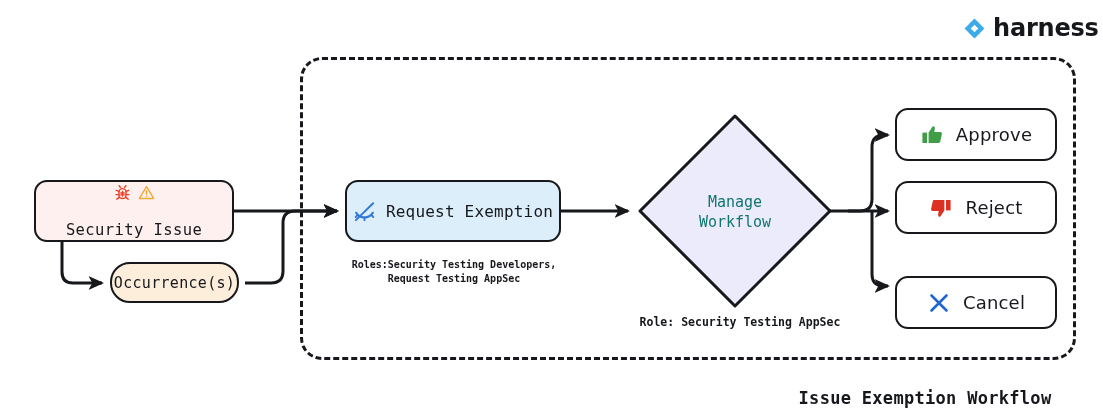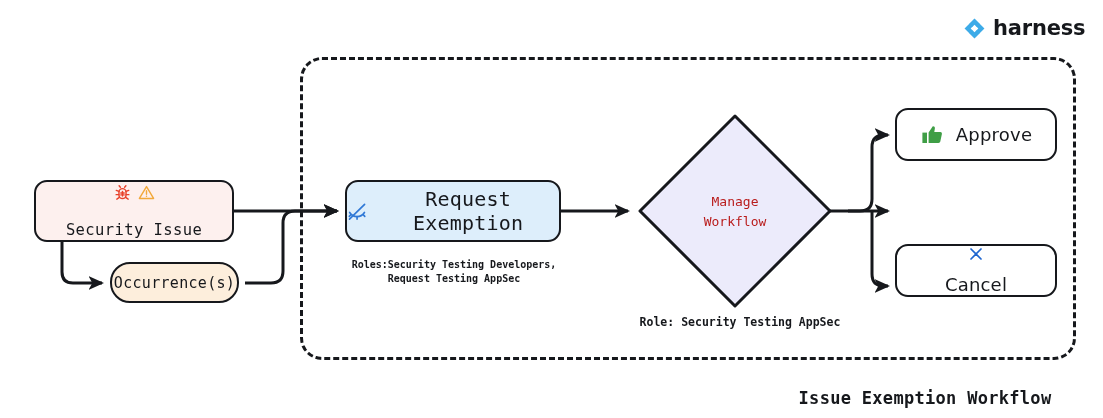--- a/index.html
+++ b/index.html
@@ -5,21 +5,21 @@
   html,body{margin:0;padding:0;background:#ffffff;}
   body{width:1103px;height:418px;position:relative;overflow:hidden;
        font-family:"DejaVu Sans Mono","Liberation Mono",monospace;}
 
   #stage{position:absolute;left:0;top:0;width:1103px;height:418px;}
 
   
   .brand{position:absolute;left:963px;top:17px;display:flex;align-items:center;gap:7px;}
   .brand-mark{width:23px;height:23px;display:block;}
   .brand-text{font-family:"DejaVu Sans","Liberation Sans",sans-serif;
-              font-size:21px;font-weight:700;color:#16181c;letter-spacing:-.2px;
+              font-size:24px;font-weight:700;color:#16181c;letter-spacing:-.2px;
               line-height:23px;}
 
   
   .dashed-zone{position:absolute;left:300px;top:57px;width:776px;height:303px;
                border:3px dashed #16181c;border-radius:22px;box-sizing:border-box;}
 
   
   .node{position:absolute;box-sizing:border-box;border:2.6px solid #16181c;
         display:flex;align-items:center;justify-content:center;
         text-align:center;color:#16181c;}
@@ -31,35 +31,35 @@
   #n-security .lbl{font-size:15.5px;letter-spacing:.4px;line-height:18px;}
 
   
   #n-occ{left:110px;top:262px;width:129px;height:41px;border-radius:20px;
          background:#fdeedc;}
   #n-occ .lbl{font-size:15px;letter-spacing:.3px;}
 
   
   #n-request{left:345px;top:180px;width:216px;height:62px;border-radius:13px;
              background:#ddeefb;gap:10px;}
-  #n-request .lbl{font-size:20px;letter-spacing:.2px;}
+  #n-request .lbl{font-size:16px;letter-spacing:.2px;}
 
   
   .action{position:absolute;box-sizing:border-box;border:2.6px solid #16181c;
           border-radius:13px;background:#ffffff;width:162px;height:53px;
           display:flex;align-items:center;justify-content:center;gap:12px;
           color:#16181c;font-size:18px;letter-spacing:.2px;}
   #n-approve{left:895px;top:108px;}
   #n-reject {left:895px;top:181px;}
-  #n-cancel {left:895px;top:244px;flex-direction:column;}
+  #n-cancel {left:895px;top:276px;}
   .action .alabel{font-family:"DejaVu Sans","Liberation Sans",sans-serif;font-weight:400;}
 
   
   #diamond-label{position:absolute;left:650px;top:192px;width:170px;
-                 text-align:center;font-size:13px;line-height:20px;color:#b91c1c;}
+                 text-align:center;font-size:15px;line-height:20px;color:#0f766e;}
 
   
   .cap{position:absolute;color:#16181c;text-align:center;font-weight:700;}
   #cap-roles{left:340px;top:258px;width:228px;font-size:10px;line-height:14px;}
   #cap-role2{left:622px;top:315px;width:236px;font-size:11.5px;line-height:14px;}
   #cap-title{left:780px;top:388px;width:290px;font-size:17px;letter-spacing:.3px;
              text-align:center;font-weight:700;}
 
   svg.layer{position:absolute;left:0;top:0;width:1103px;height:418px;
             pointer-events:none;overflow:visible;}
@@ -158,20 +158,27 @@
   <div class="cap" id="cap-role2">Role: Security Testing AppSec</div>
 
   <div class="action" id="n-approve">
     <svg class="ico" width="24" height="24" viewBox="0 0 24 24">
       <rect x="2.4" y="9.6" width="4.6" height="10.4" fill="#3f9e46"></rect>
       <path d="M8.6 20V9.4l4.2-6.2c1.3-.2 2.2.7 2.1 2L14.3 9h6.1c1 0 1.7.9 1.5 1.9l-1.6 7.7c-.2.9-.9 1.4-1.8 1.4z" fill="#3f9e46"></path>
     </svg>
     <span class="alabel">Approve</span>
   </div>
 
+  <div class="action" id="n-reject">
+    <svg class="ico" width="24" height="24" viewBox="0 0 24 24">
+      <rect x="17" y="4" width="4.6" height="10.4" fill="#dc3023"></rect>
+      <path d="M15.4 4v10.6l-4.2 6.2c-1.3.2-2.2-.7-2.1-2L9.7 15H3.6c-1 0-1.7-.9-1.5-1.9l1.6-7.7C3.9 4.5 4.6 4 5.5 4z" fill="#dc3023"></path>
+    </svg>
+    <span class="alabel">Reject</span>
+  </div>
 
   <div class="action" id="n-cancel">
     <svg class="ico" width="24" height="24" viewBox="0 0 24 24">
       <path d="M4.5 4.5 19.5 19.5M19.5 4.5 4.5 19.5" stroke="#1f66d0" stroke-width="2.6" stroke-linecap="round"></path>
     </svg>
     <span class="alabel">Cancel</span>
   </div>
 
 </div>
 

